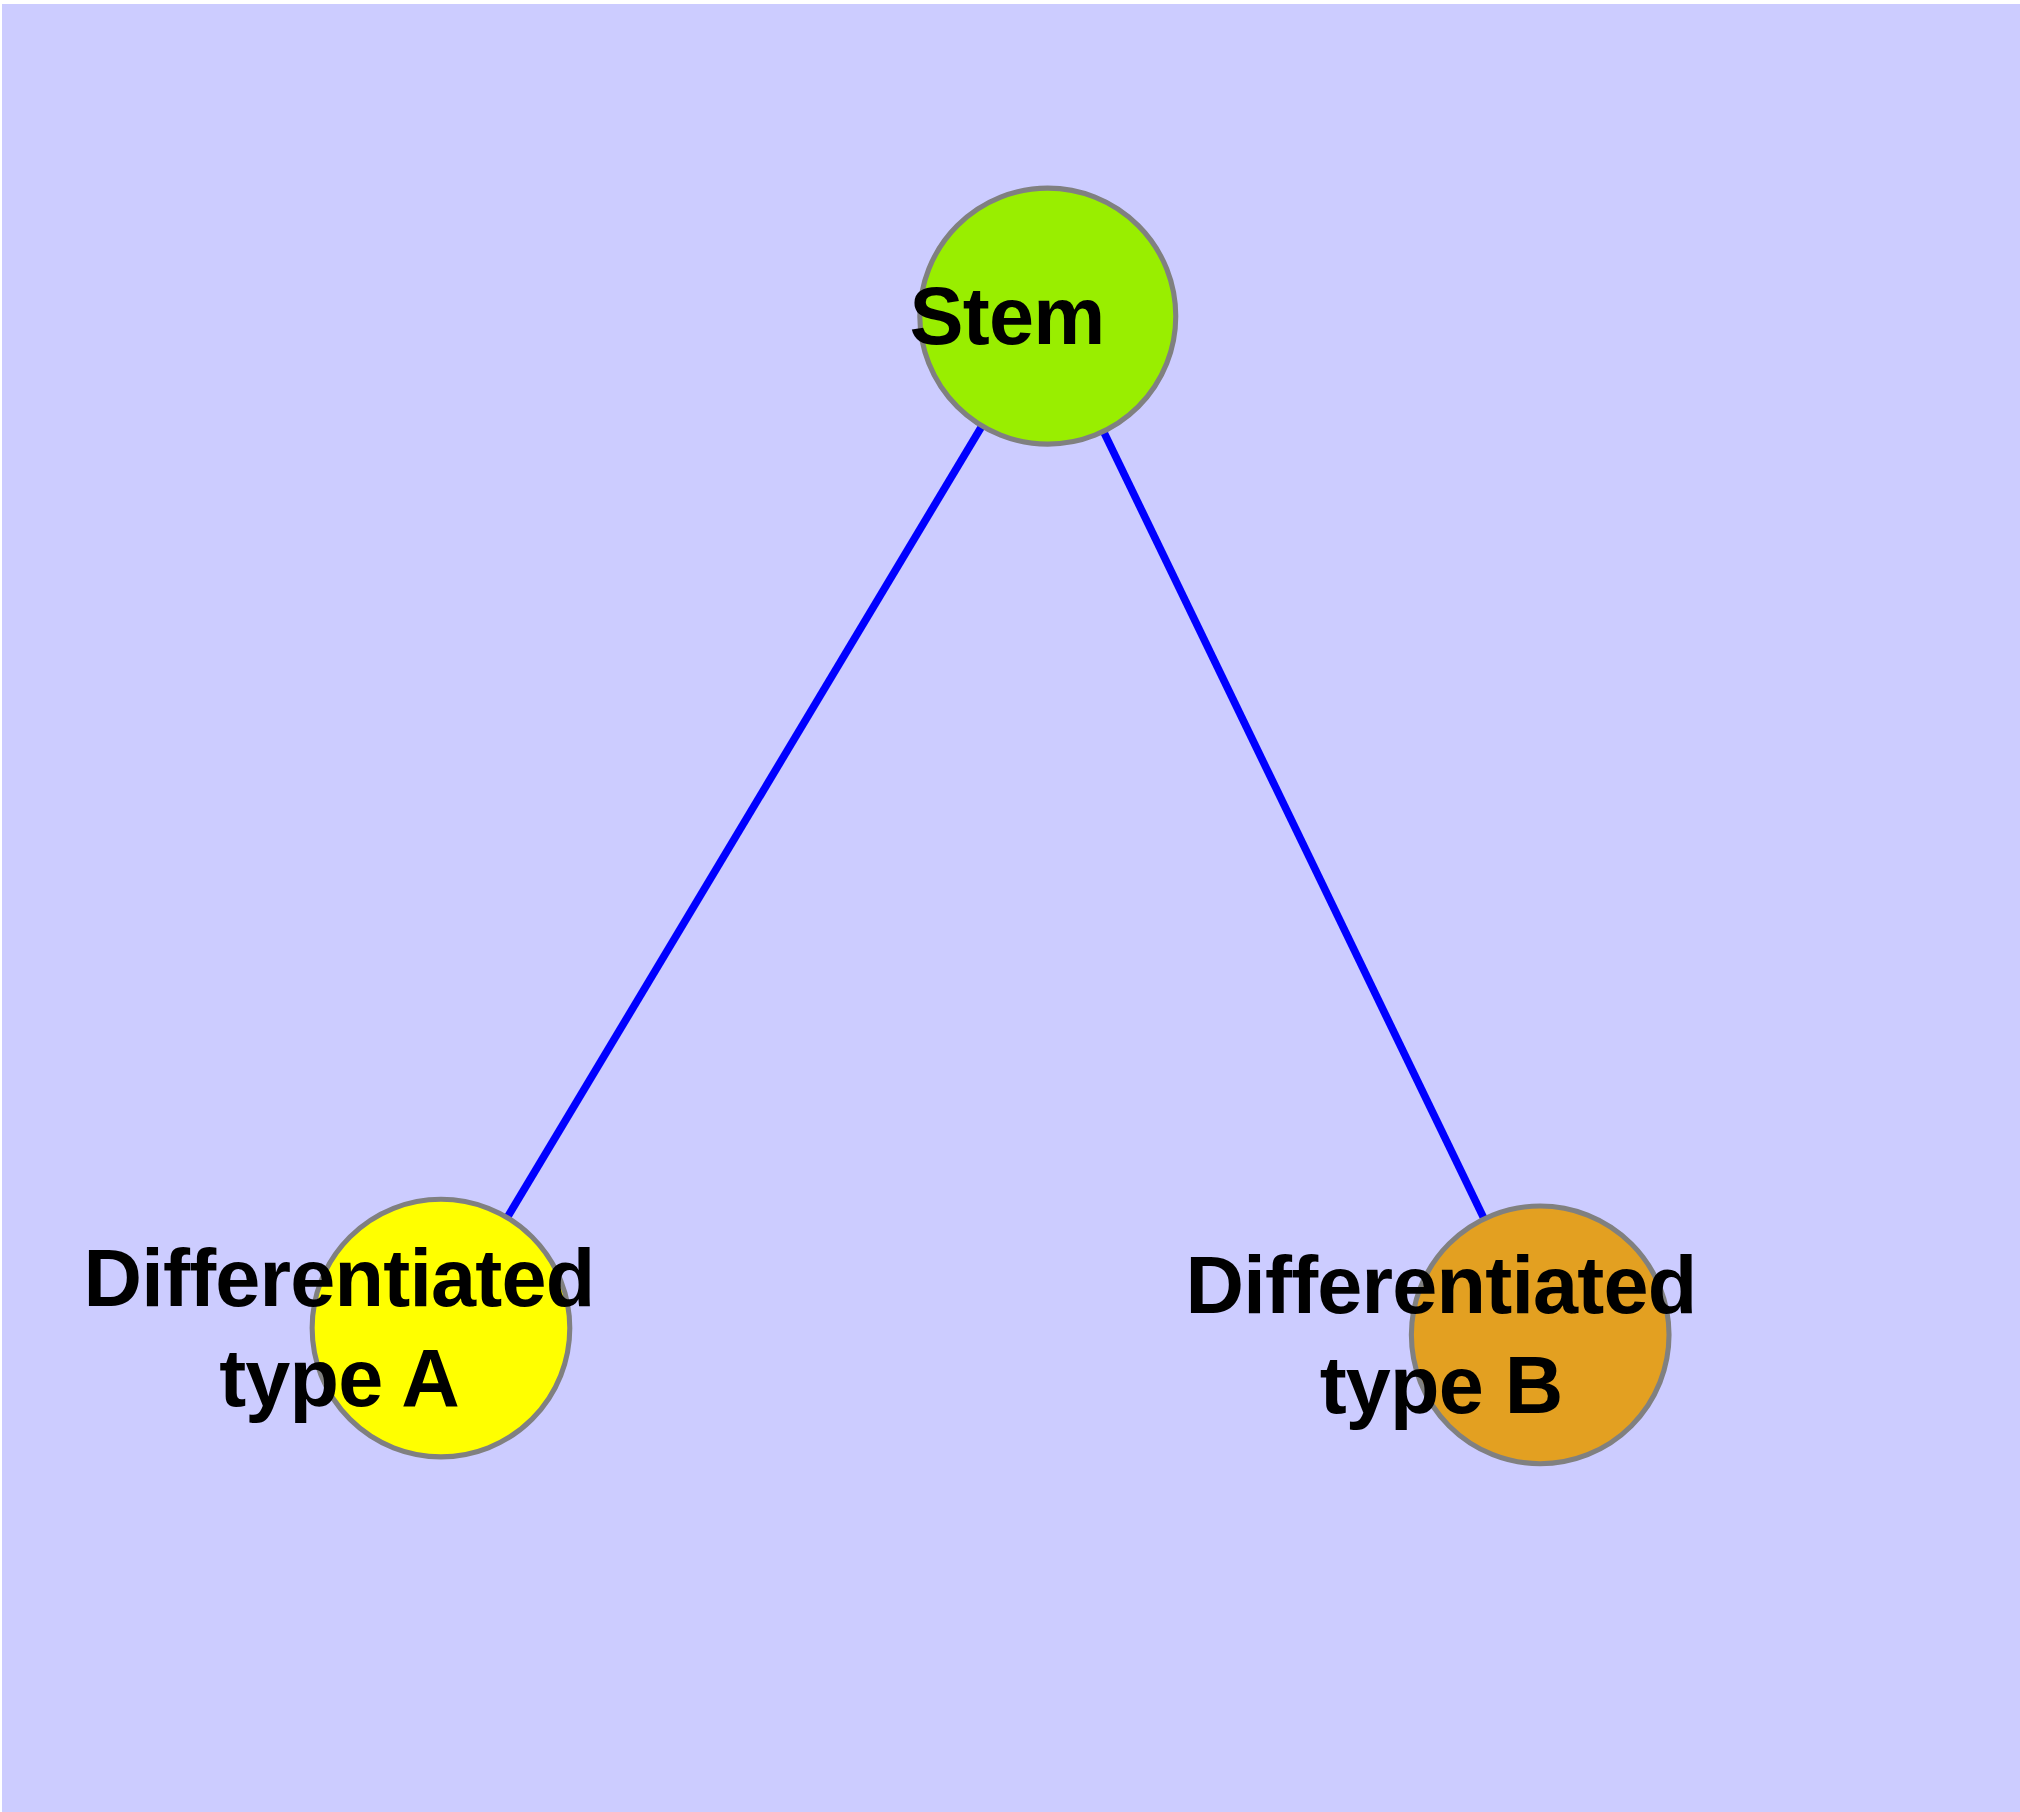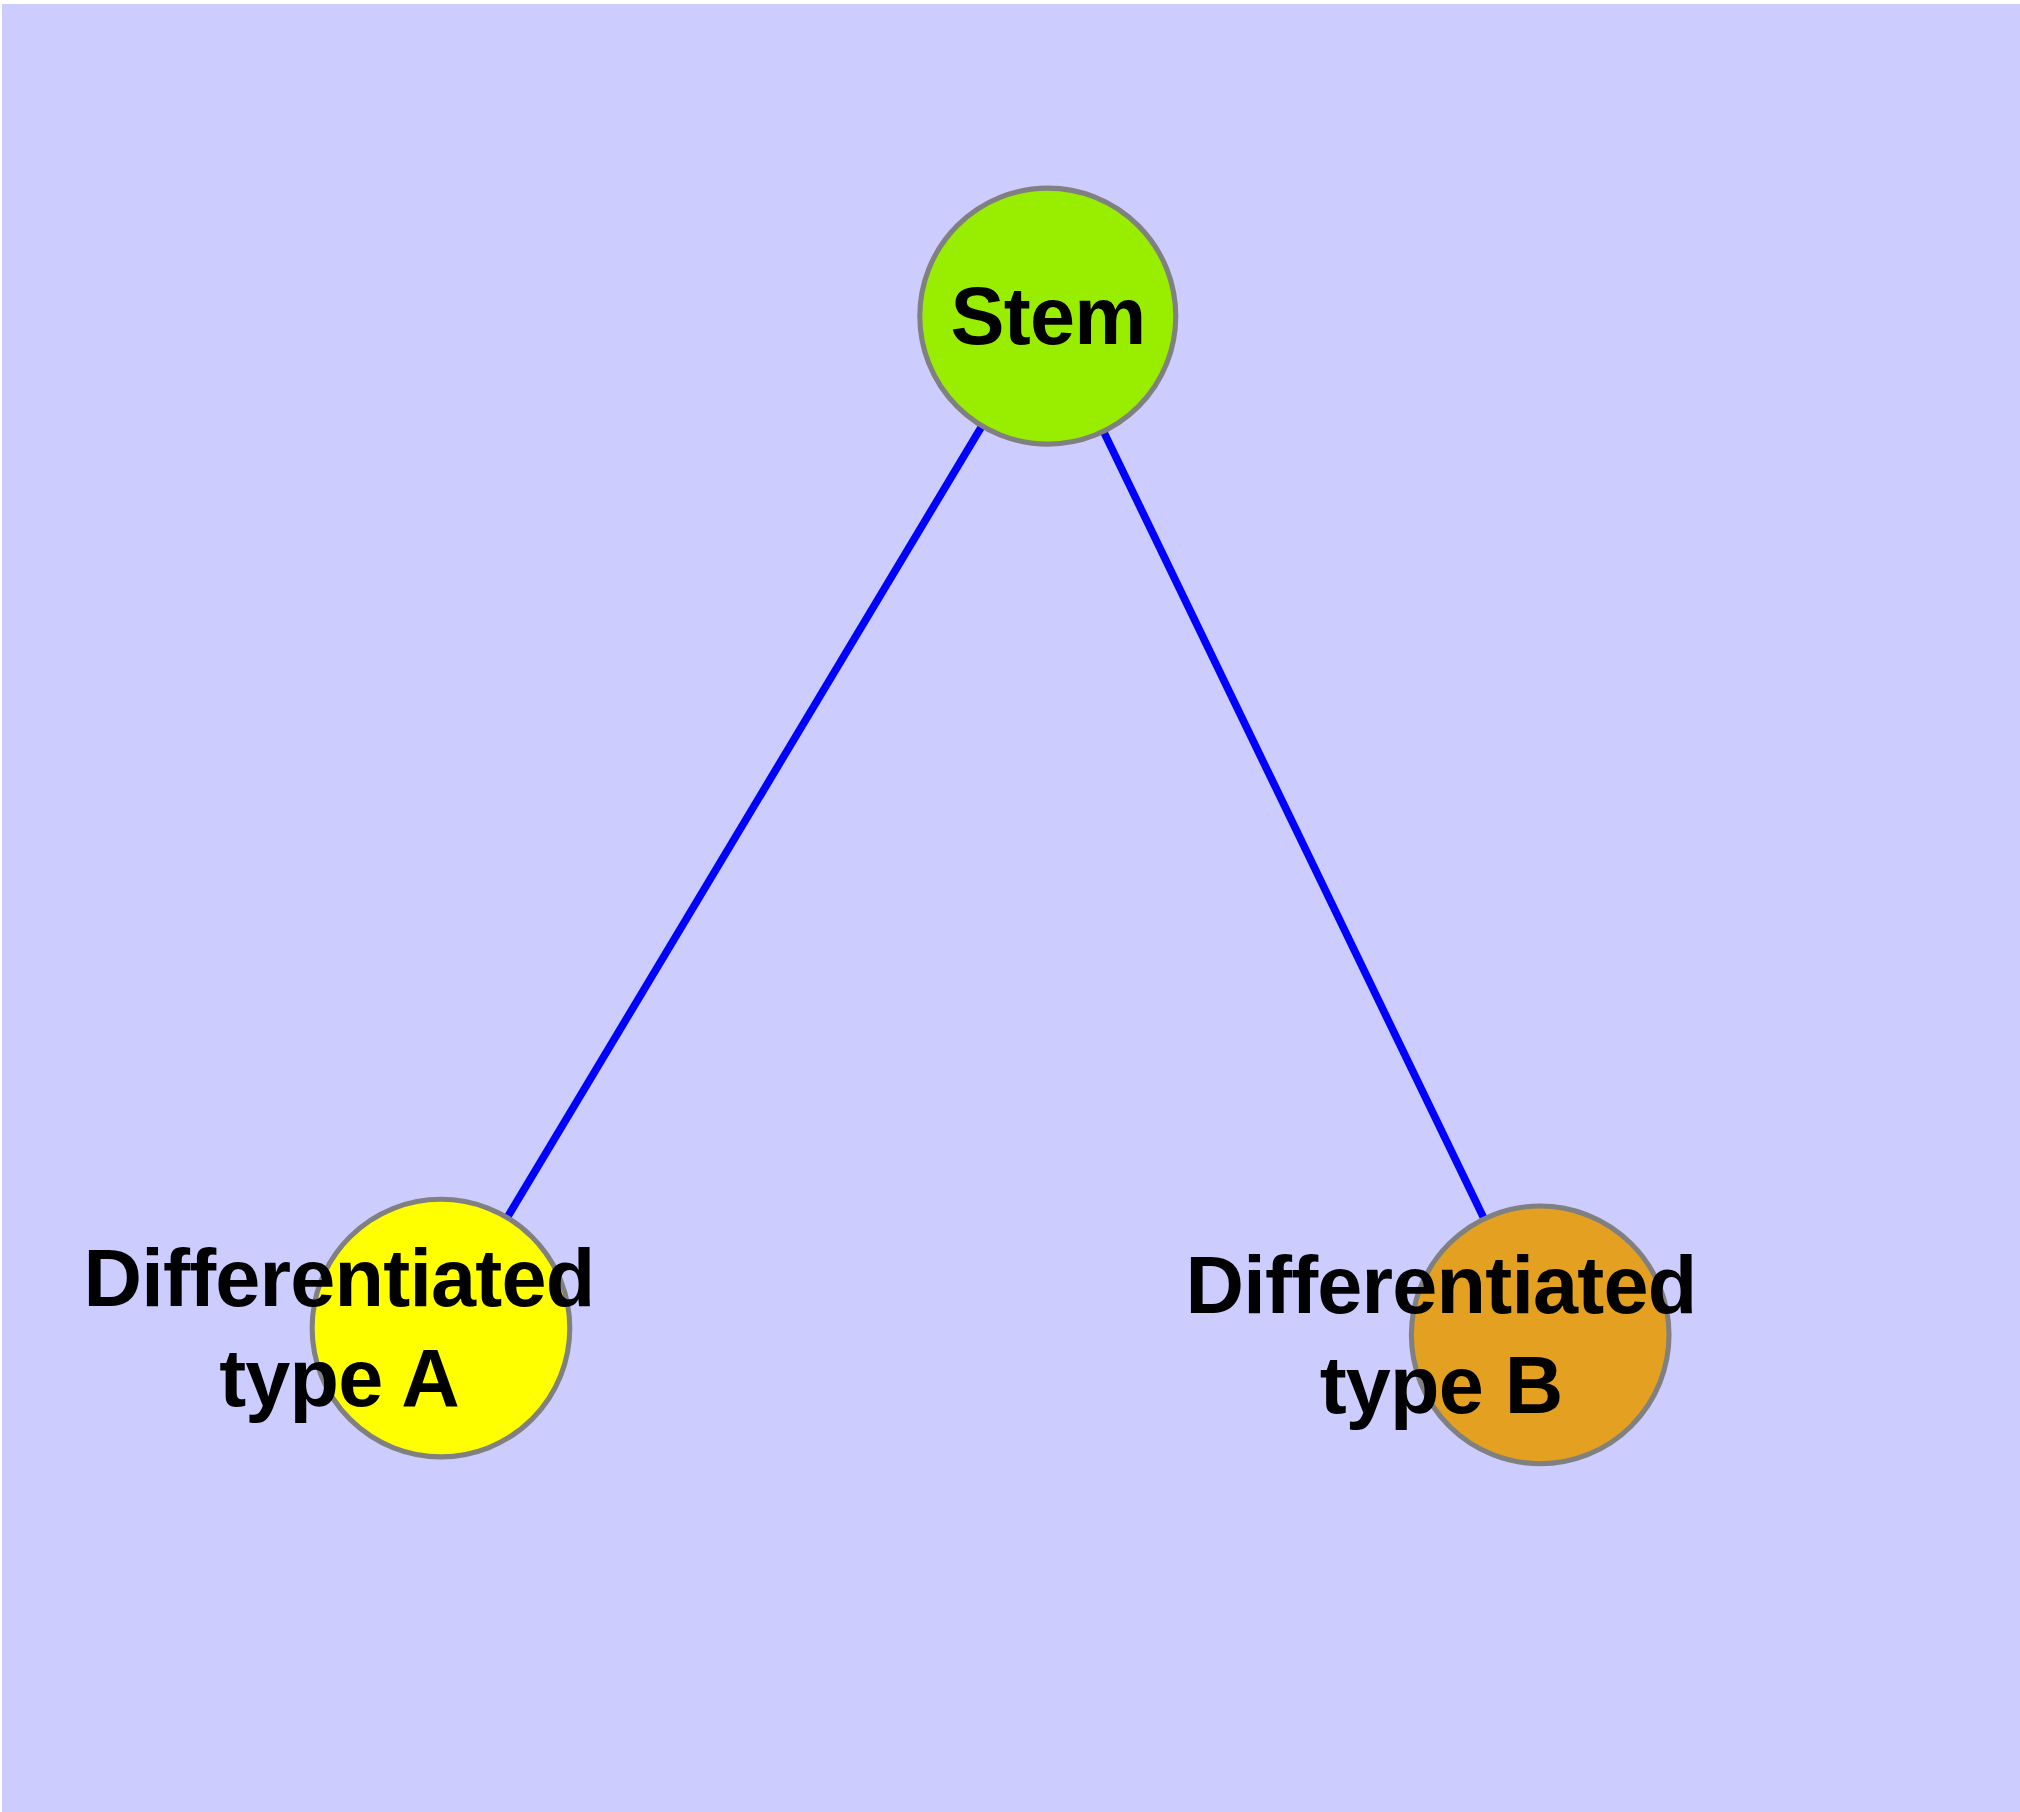--- a/index.html
+++ b/index.html
@@ -64,20 +64,20 @@
         <line class="edge-line" x1="1159.3716120878246" y1="500.78532844572254" x2="597.1426723948074" y2="1438.3570519002792" stroke="#0000ff" stroke-width="9"></line>
         <line class="edge-line" x1="1300.8431461060798" y1="507.15053635027175" x2="1751.7216649938794" y2="1439.9491244795922" stroke="#0000ff" stroke-width="9"></line>
       </g>
     <g id="nodes-layer">
         <circle class="node-circle" cx="1236" cy="373" r="151" fill="#99ee00" stroke="#808080"></circle>
         <circle class="node-circle" cx="520" cy="1567" r="152" fill="#ffff00" stroke="#808080"></circle>
         <circle class="node-circle" cx="1817" cy="1575" r="152" fill="#e3a021" stroke="#808080"></circle>
       </g>
   </svg>
   <div id="labels-layer">
-      <div class="node-label" style="left: 1048px; top: 316px;">Stem</div>
+      <div class="node-label" style="left: 1007px; top: 316px;">Stem</div>
       <div class="node-label" style="left: 339px; top: 1328px;">Differentiated
 type A</div>
       <div class="node-label" style="left: 1441px; top: 1335px;">Differentiated
 type B</div>
     </div>
 </div>
 
 
 </body></html>

